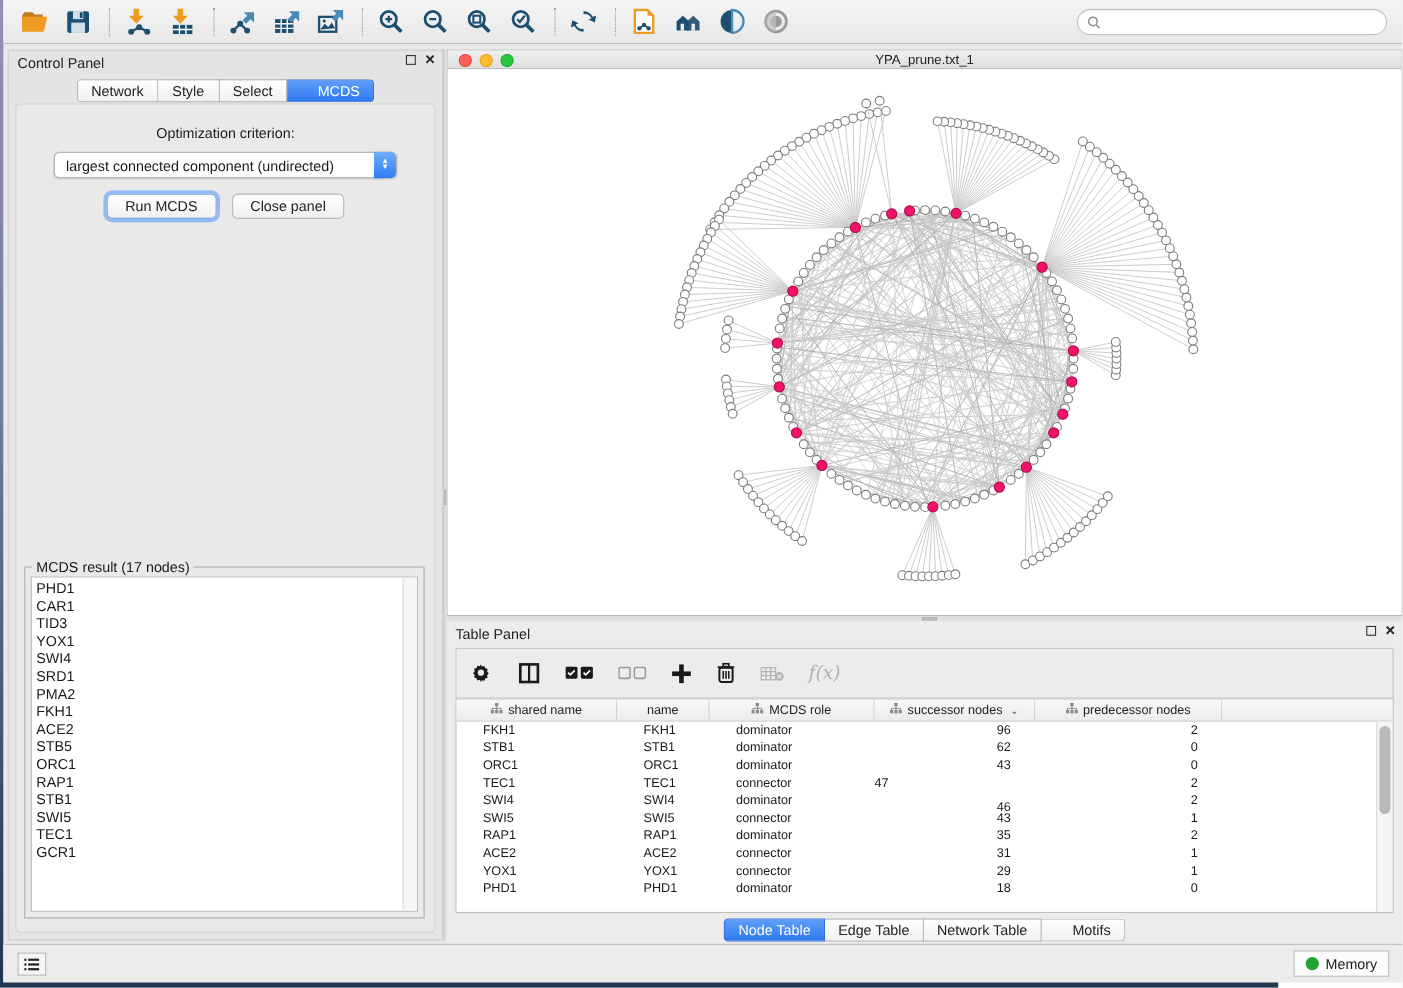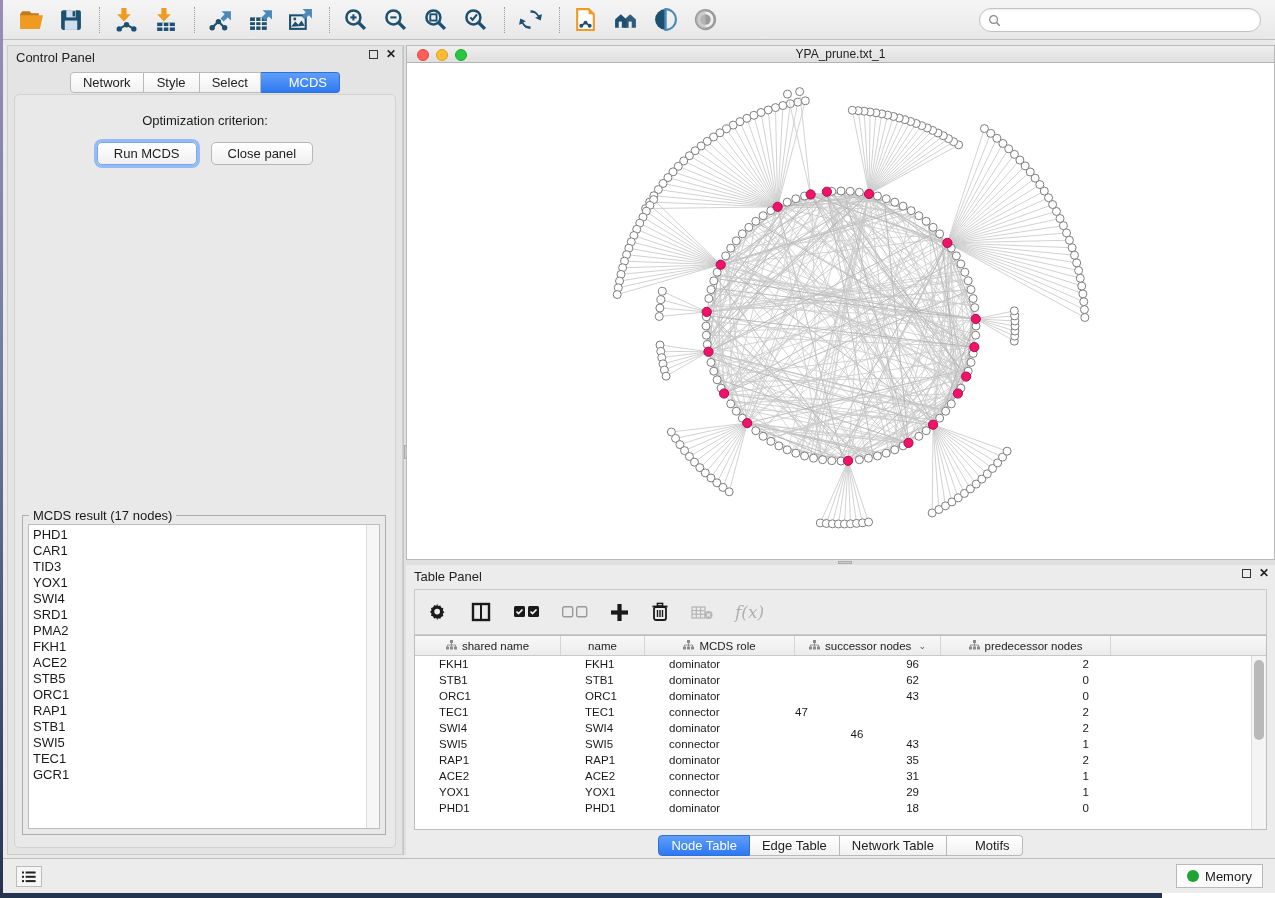--- a/index.html
+++ b/index.html
@@ -293,20 +293,27 @@
       <div id="cp-tabs">
           <div class="seg" id="cp-seg">
             <div class="tab">Network</div>
             <div class="tab">Style</div>
             <div class="tab">Select</div>
             <div class="tab active">MCDS</div>
           </div>
         </div>
       <div id="cp-content">
         <div id="opt-label">Optimization criterion:</div>
+        <div id="opt-select">
+          <span>largest connected component (undirected)</span>
+          <span class="stepper">
+              <span>▲</span>
+              <span>▼</span>
+            </span>
+        </div>
         <div id="cp-buttons">
           <button class="mac-btn focused">Run MCDS</button>
           <button class="mac-btn">Close panel</button>
         </div>
         <div id="mcds-group">
           <div id="mcds-group-title">MCDS result (17 nodes)</div>
           <div id="mcds-list">
             <div id="mcds-items">
                 <div>PHD1</div>
                 <div>CAR1</div>
@@ -1238,21 +1245,21 @@
               <div class="td" style="width: 146px; text-align: left; padding: 0px 0px 0px 24px;">TEC1</div>
               <div class="td" style="width: 84px; text-align: left; padding: 0px 0px 0px 24px;">TEC1</div>
               <div class="td" style="width: 150px; text-align: left; padding: 0px 0px 0px 24px;">connector</div>
               <div class="td" style="width: 146px; text-align: left; padding: 0px 22px 0px 0px;">47</div>
               <div class="td" style="width: 170px; text-align: right; padding: 0px 22px 0px 0px;">2</div>
             </div>
             <div class="tr">
               <div class="td" style="width: 146px; text-align: left; padding: 0px 0px 0px 24px;">SWI4</div>
               <div class="td" style="width: 84px; text-align: left; padding: 0px 0px 0px 24px;">SWI4</div>
               <div class="td" style="width: 150px; text-align: left; padding: 0px 0px 0px 24px;">dominator</div>
-              <div class="td" style="width: 146px; text-align: center; padding: 0px 22px 0px 0px; margin-top: 12px;">46</div>
+              <div class="td" style="width: 146px; text-align: right; padding: 0px 22px 0px 0px; margin-top: 12px;">46</div>
               <div class="td" style="width: 170px; text-align: right; padding: 0px 22px 0px 0px;">2</div>
             </div>
             <div class="tr">
               <div class="td" style="width: 146px; text-align: left; padding: 0px 0px 0px 24px;">SWI5</div>
               <div class="td" style="width: 84px; text-align: left; padding: 0px 0px 0px 24px;">SWI5</div>
               <div class="td" style="width: 150px; text-align: left; padding: 0px 0px 0px 24px;">connector</div>
               <div class="td" style="width: 146px; text-align: right; padding: 0px 22px 0px 0px;">43</div>
               <div class="td" style="width: 170px; text-align: right; padding: 0px 22px 0px 0px;">1</div>
             </div>
             <div class="tr">

